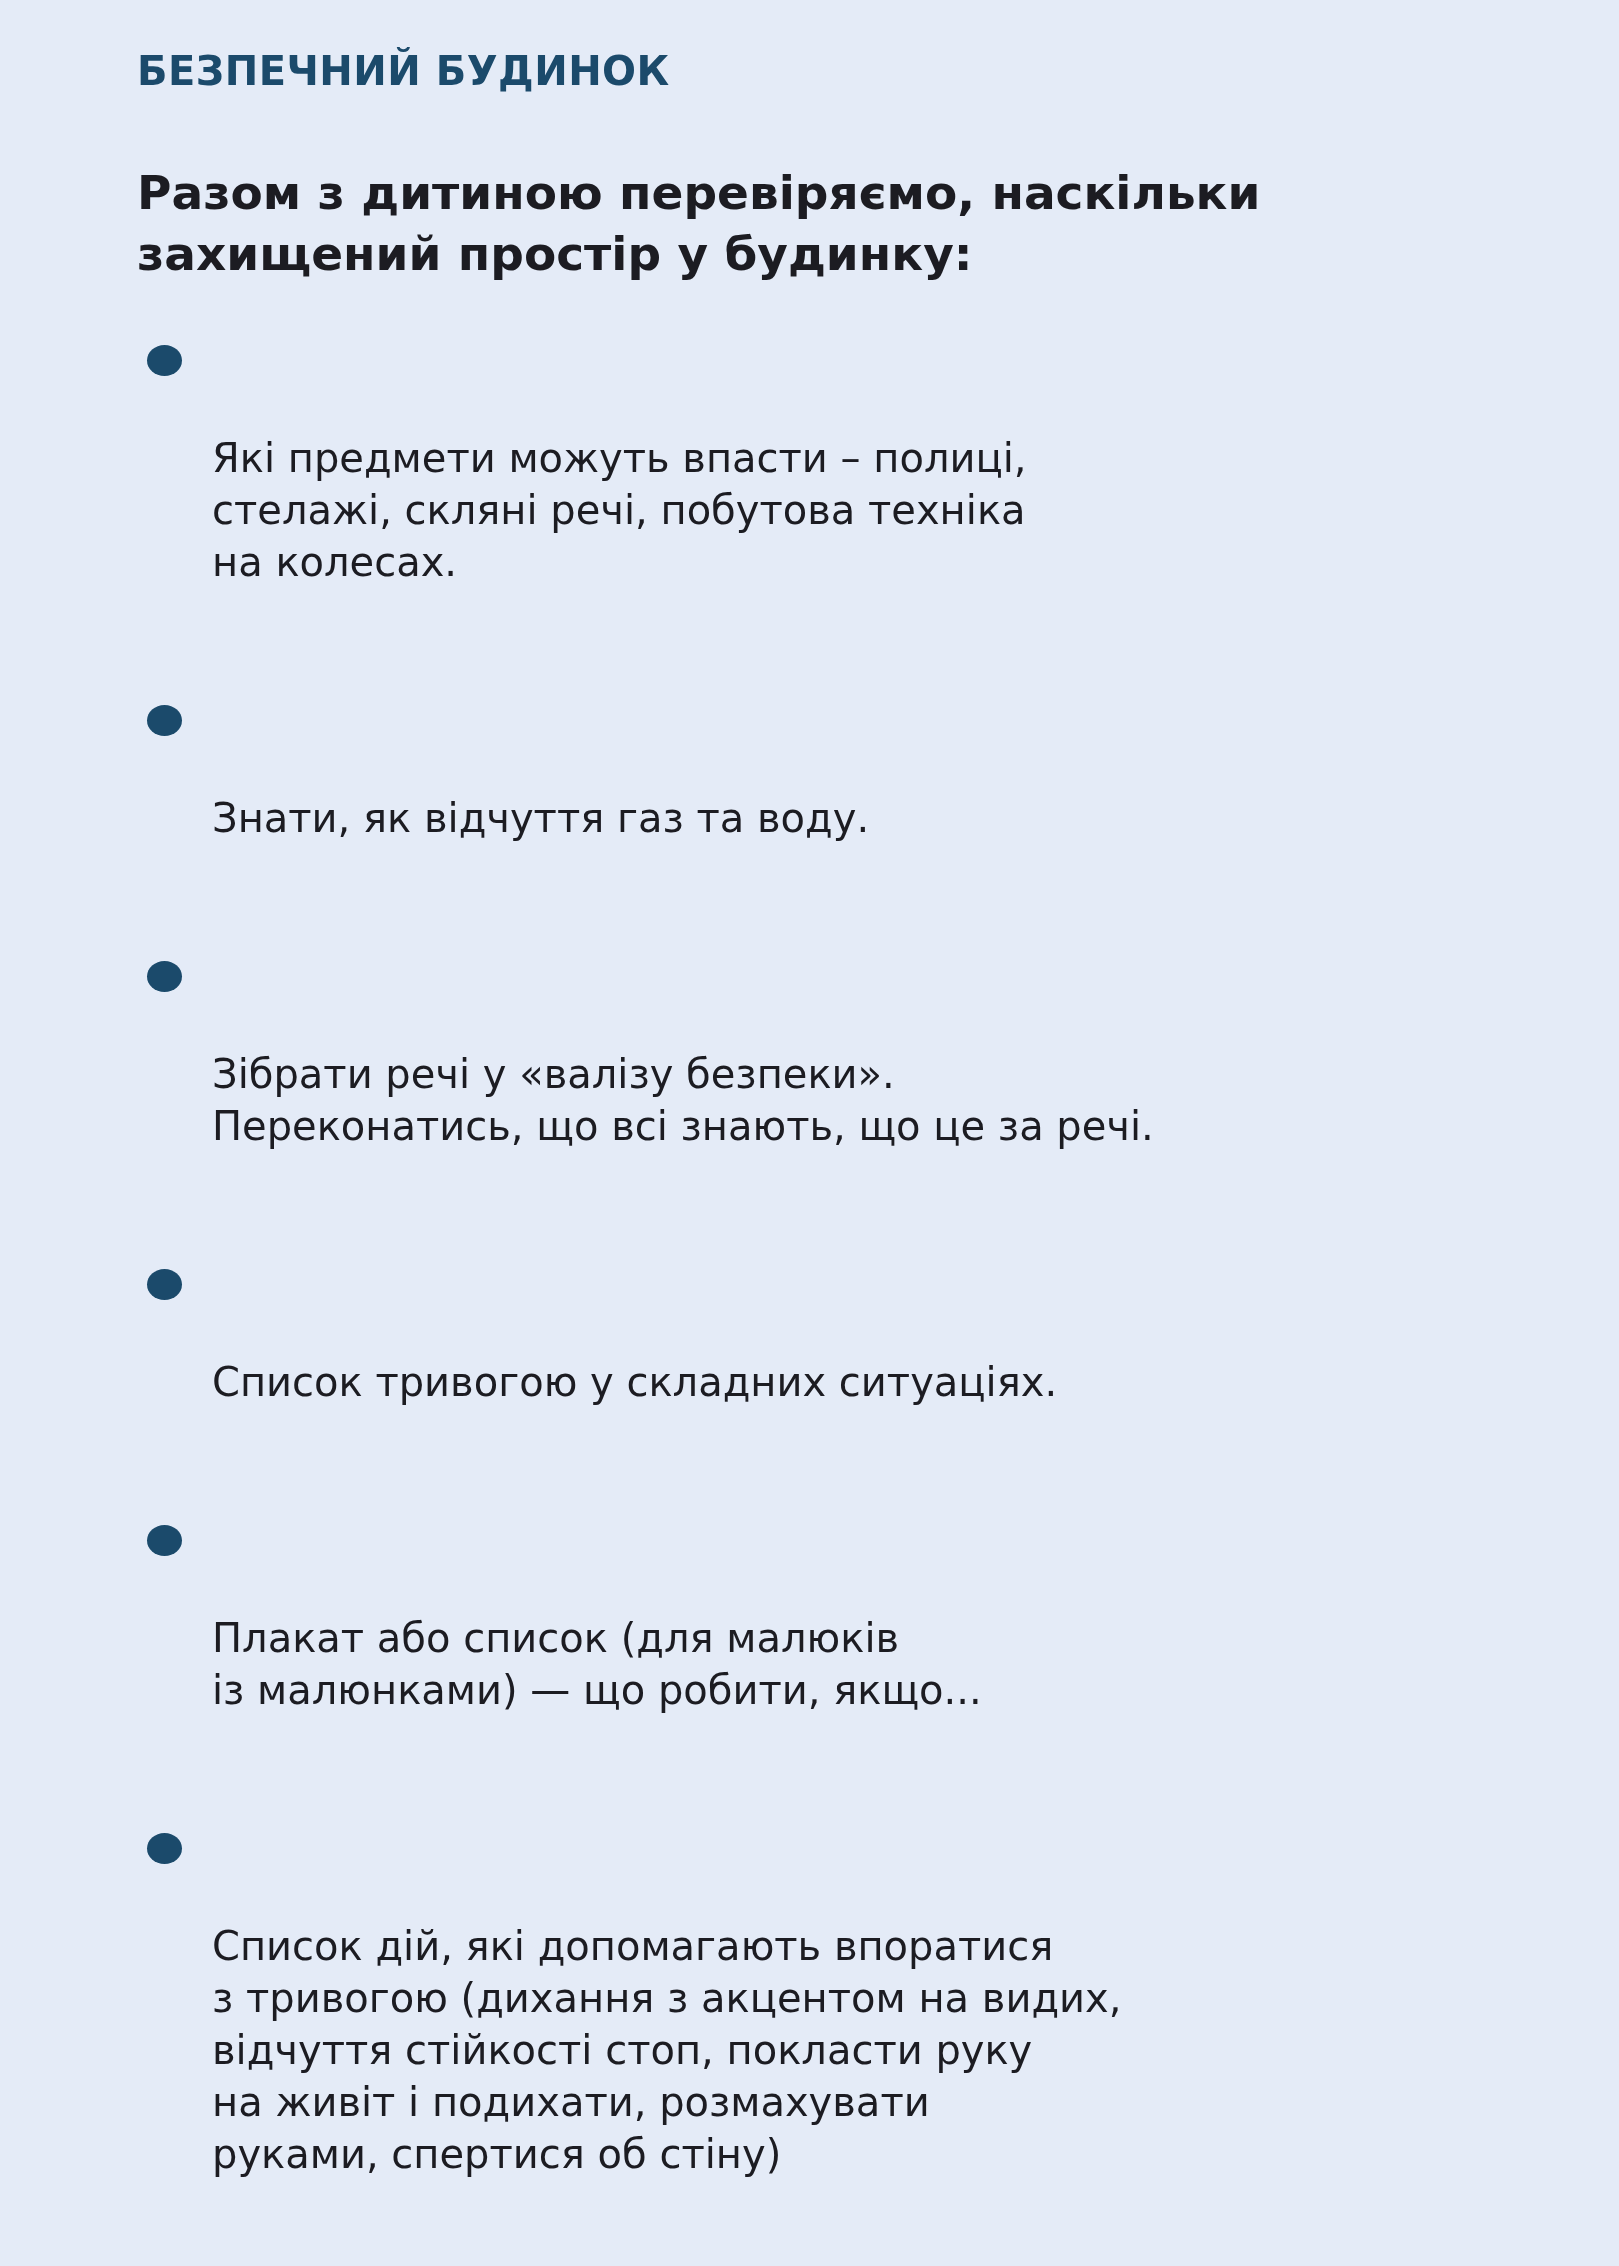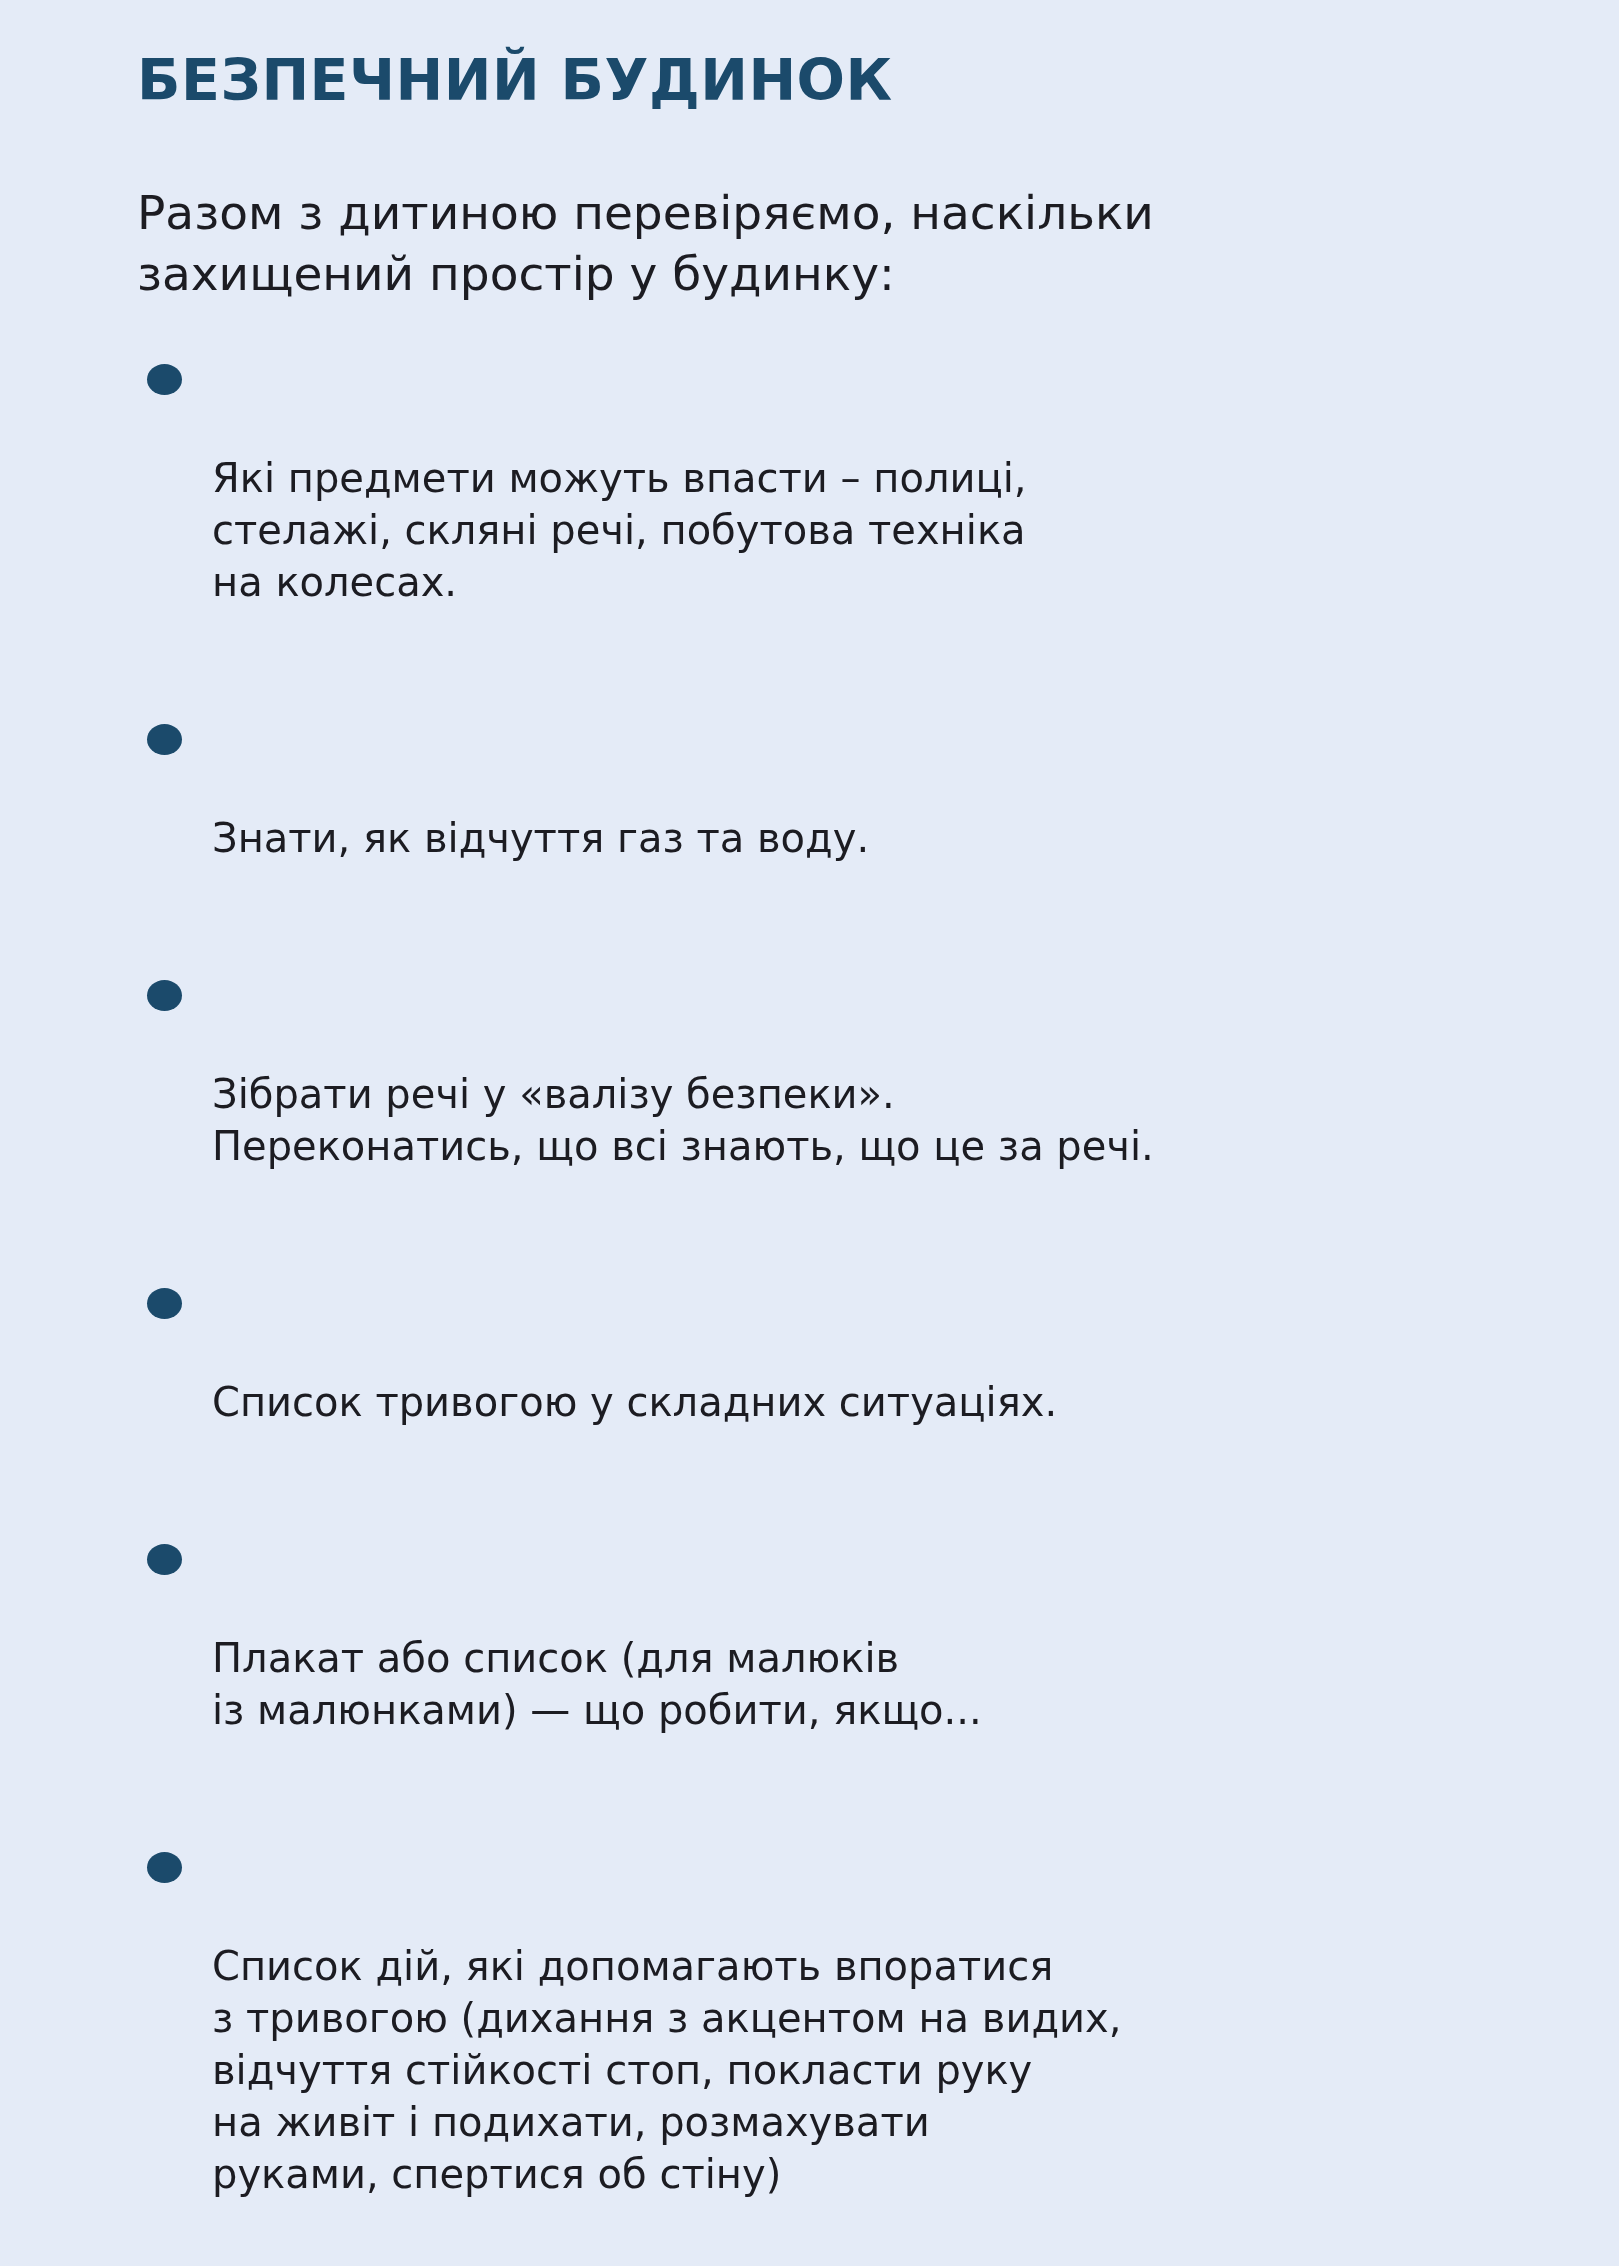--- a/index.html
+++ b/index.html
@@ -17,31 +17,31 @@
     position: relative;
     width: 1619px;
     height: 2267px;
     background: #e4ebf7;
     box-sizing: border-box;
     padding: 0 137px;
   }
   .title {
     margin: 0;
     padding-top: 48px;
-    font-size: 57px;
+    font-size: 40px;
     font-weight: 800;
     letter-spacing: 0.5px;
     color: #1b4a6b;
     line-height: 1.15;
   }
   .intro {
     margin: 0;
     padding-top: 68px;
     font-size: 47px;
-    font-weight: 400;
+    font-weight: 700;
     color: #1c1c22;
     line-height: 1.30;
     max-width: 1279px;
   }
   .list {
     margin: 0;
     padding: 0;
     list-style: none;
     padding-top: 44px;
   }

